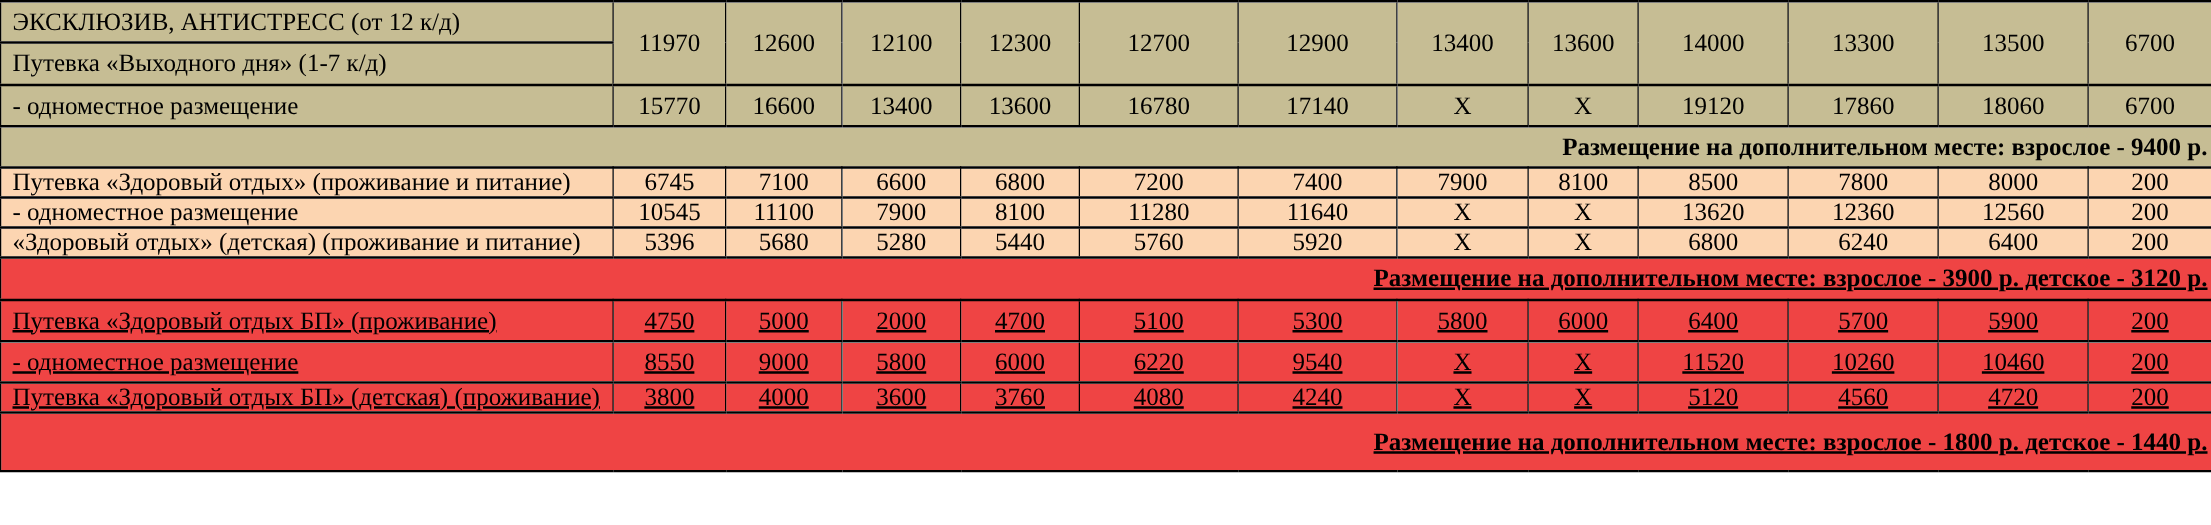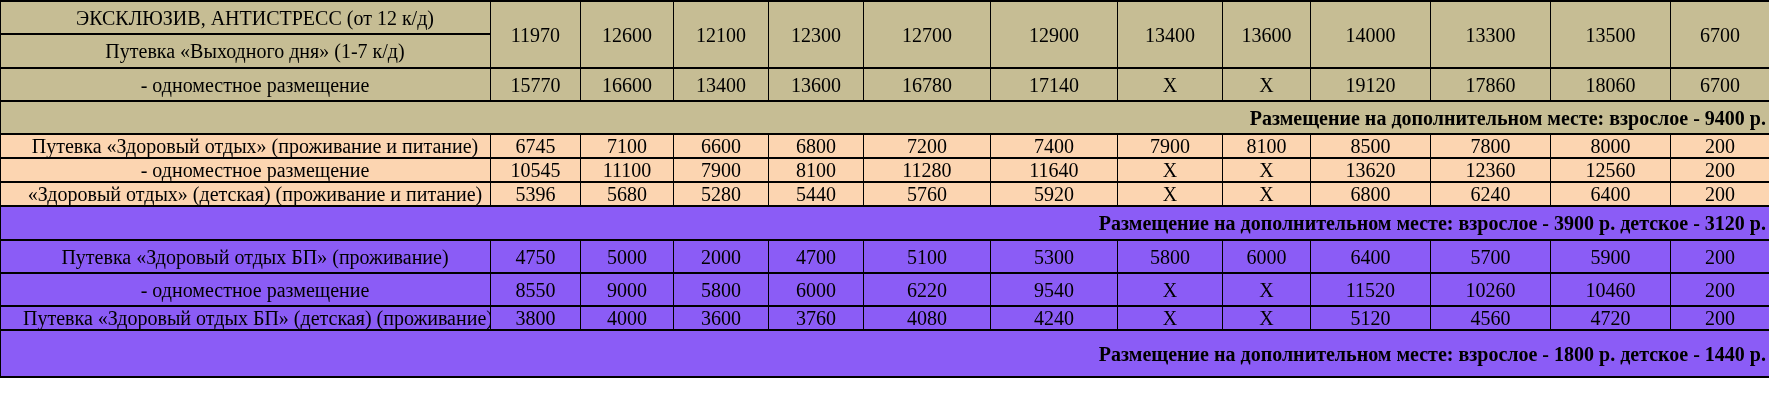--- a/index.html
+++ b/index.html
@@ -21,29 +21,29 @@
   td {
     border: solid #000000;
     border-width: 2px 1px;
     padding: 0 3px;
     vertical-align: middle;
     overflow: hidden;
     white-space: nowrap;
     line-height: 1.1;
   }
   td.lbl {
-    text-align: center;
-    padding-left: 22px;
+    text-align: left;
+    padding-left: 9px;
   }
   td.val {
     text-align: center;
   }
   tr.s1 td { background: #c6bd94; }
   tr.s2 td { background: #fcd5b1; }
-  tr.s3 td { background: #8b5cf6; }
+  tr.s3 td { background: #ef4444; text-decoration: underline; }
   tr.banner td {
     font-weight: bold;
     text-align: right;
   }
   tr.h33 { height: 33px; }
   tr.h34 { height: 34px; }
   tr.h35 { height: 19px; }
   tr.h47 { height: 47px; }
 </style>
 </head>

